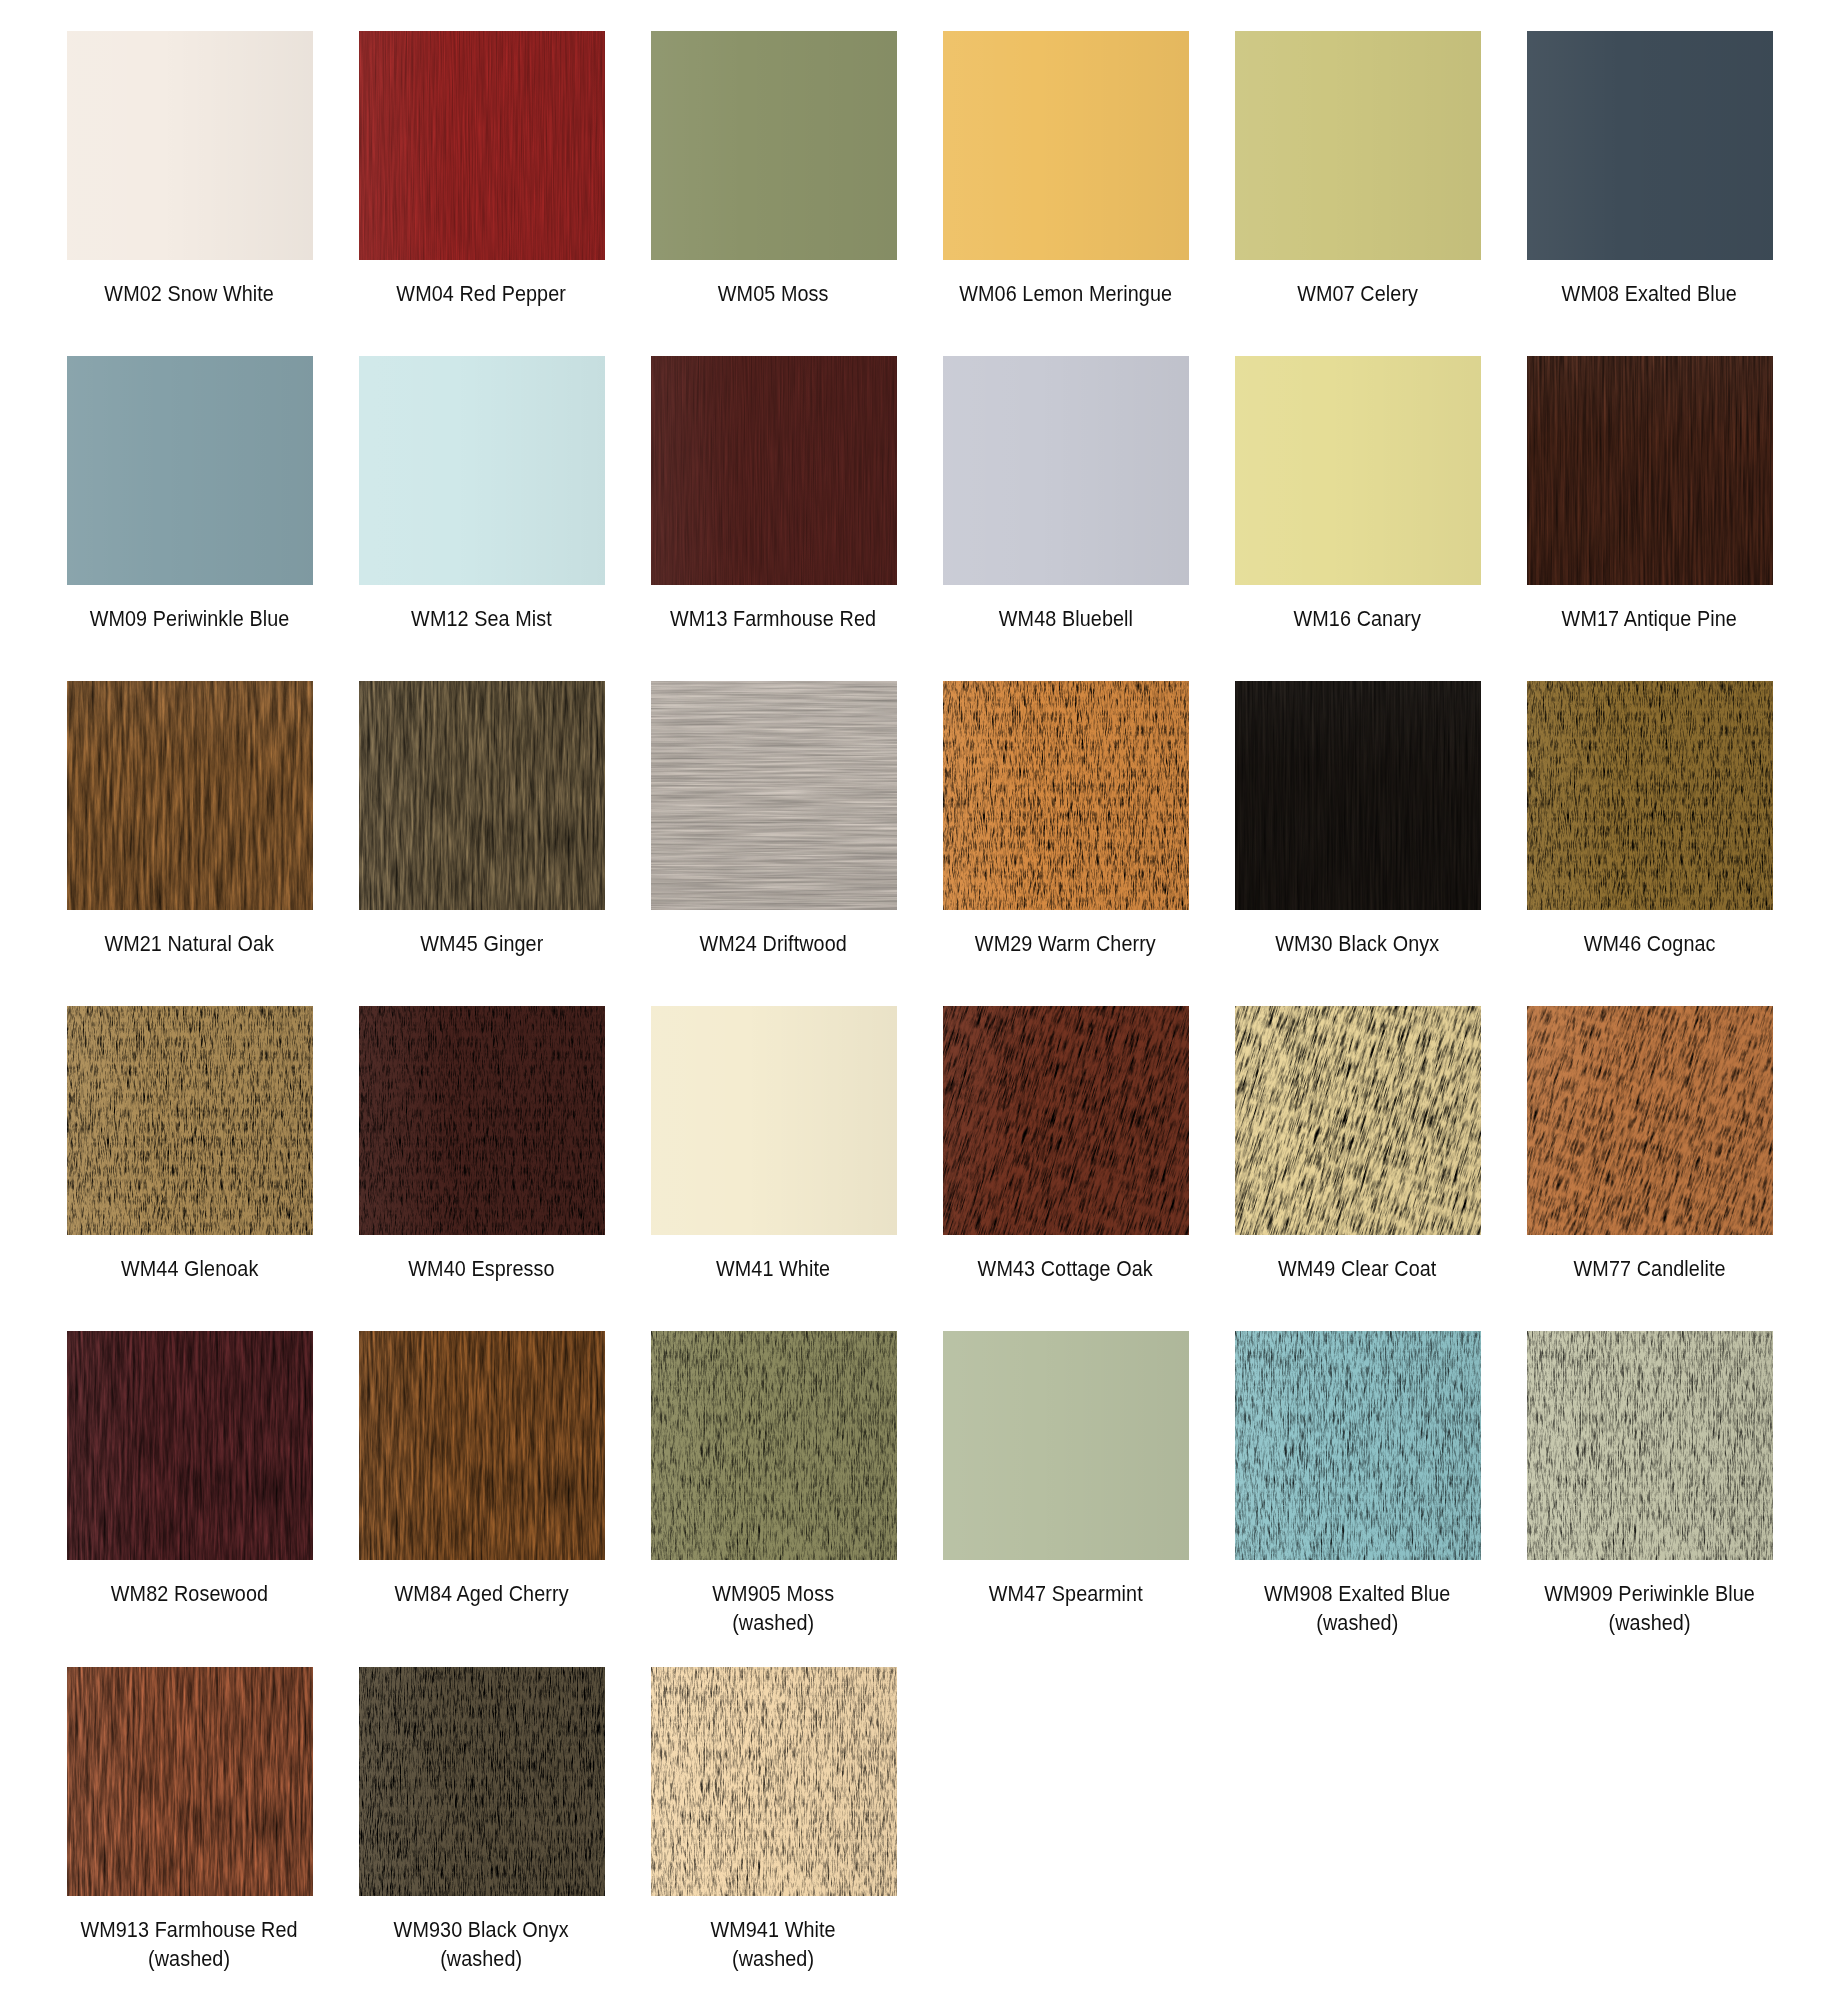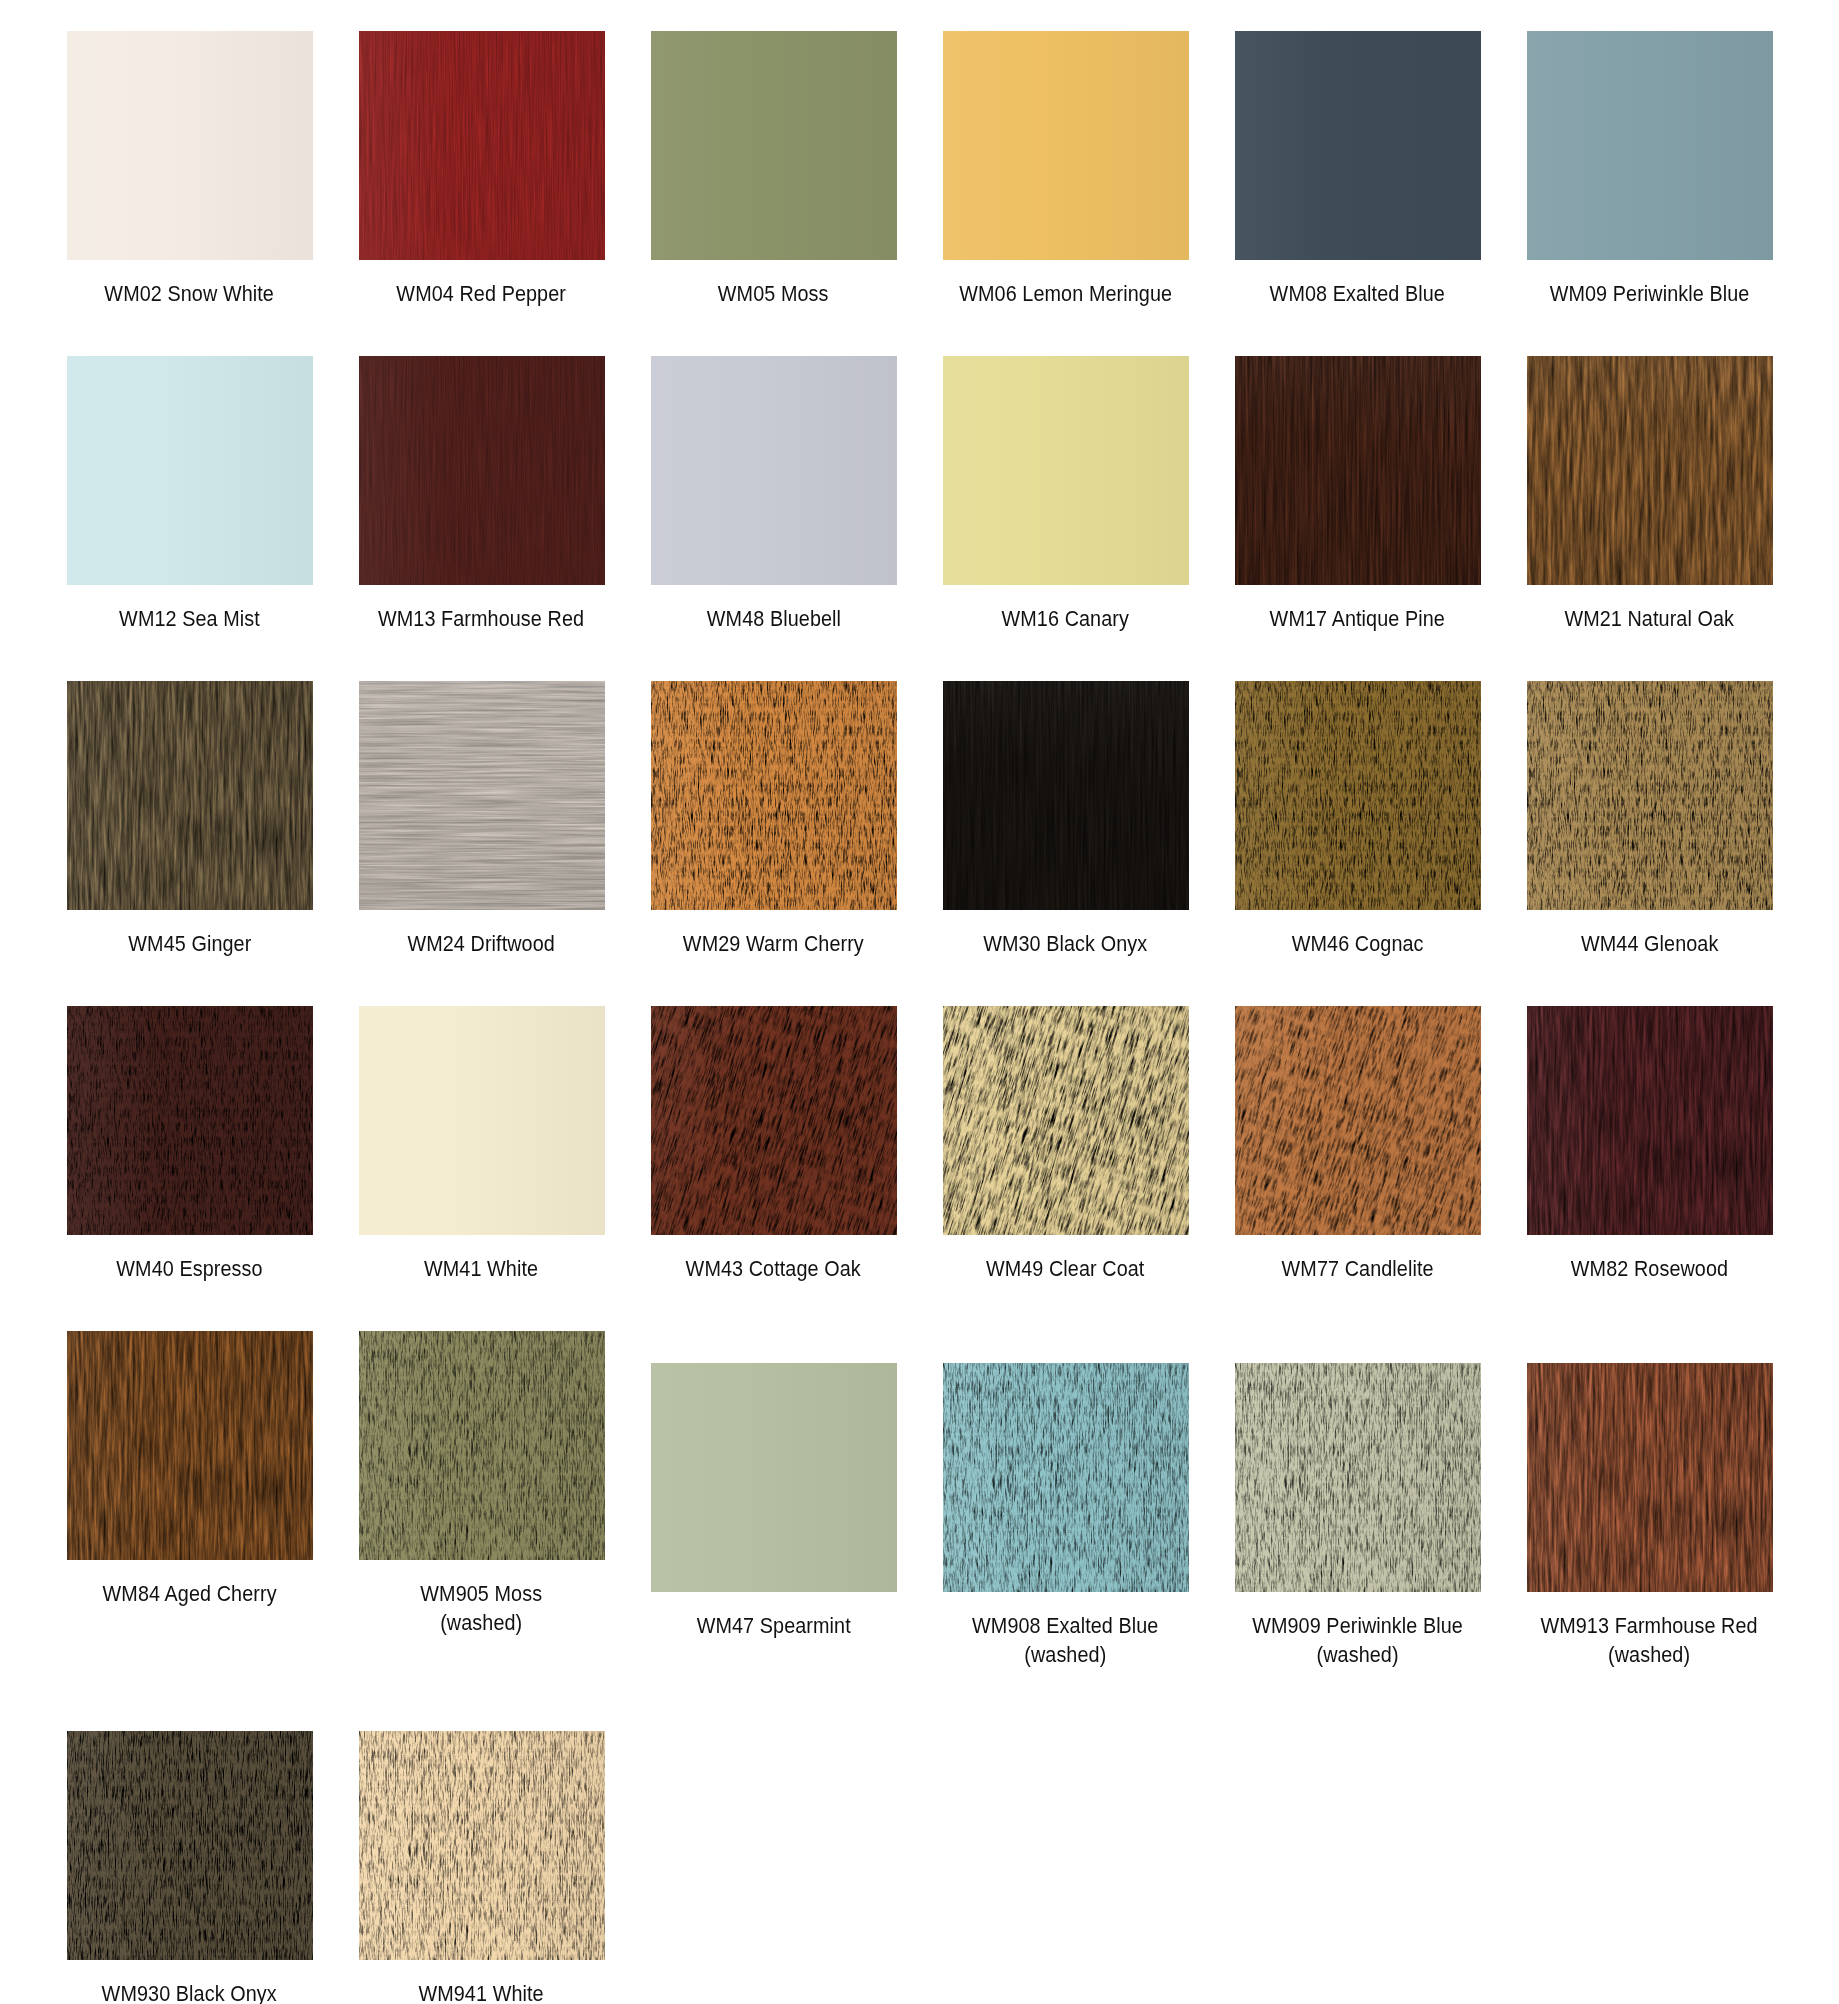--- a/index.html
+++ b/index.html
@@ -31,21 +31,21 @@
     width: 1723px;
     margin: 0 auto;
   }
 
   .cell {
     display: flex;
     flex-direction: column;
     align-items: center;
     height: 325px;
   }
-  .cell.r6 { height: 336px; margin-top: 32px; }
+  .cell.r6 { height: 336px; }
 
   .swatch-wrap {
     width: 100%;
     display: flex;
     justify-content: center;
   }
 
   .swatch {
     position: relative;
     width: 246px;
@@ -162,20 +162,28 @@
       <div class="cell">
         <div class="swatch-wrap">
           <div class="swatch" title="WM06 Lemon Meringue" style="background: rgb(238, 192, 99);">
             <div class="tex" style="background: linear-gradient(90deg, rgba(255, 255, 255, 0.05) 0%, rgba(0, 0, 0, 0) 38%, rgba(0, 0, 0, 0.043) 100%);"></div>
           </div>
         </div>
         <div class="label">WM06 Lemon Meringue</div>
       </div>
       <div class="cell">
         <div class="swatch-wrap">
+          <div class="swatch" title="WM07 Celery" style="background: rgb(204, 198, 128);">
+            <div class="tex" style="background: linear-gradient(90deg, rgba(255, 255, 255, 0.05) 0%, rgba(0, 0, 0, 0) 38%, rgba(0, 0, 0, 0.043) 100%);"></div>
+          </div>
+        </div>
+        <div class="label">WM07 Celery</div>
+      </div>
+      <div class="cell">
+        <div class="swatch-wrap">
           <div class="swatch" title="WM08 Exalted Blue" style="background: rgb(62, 76, 88);">
             <div class="tex" style="background: linear-gradient(90deg, rgba(255, 255, 255, 0.05) 0%, rgba(0, 0, 0, 0) 38%, rgba(0, 0, 0, 0.043) 100%);"></div>
           </div>
         </div>
         <div class="label">WM08 Exalted Blue</div>
       </div>
       <div class="cell">
         <div class="swatch-wrap">
           <div class="swatch" title="WM09 Periwinkle Blue" style="background: rgb(132, 160, 168);">
             <div class="tex" style="background: linear-gradient(90deg, rgba(255, 255, 255, 0.05) 0%, rgba(0, 0, 0, 0) 38%, rgba(0, 0, 0, 0.043) 100%);"></div>

